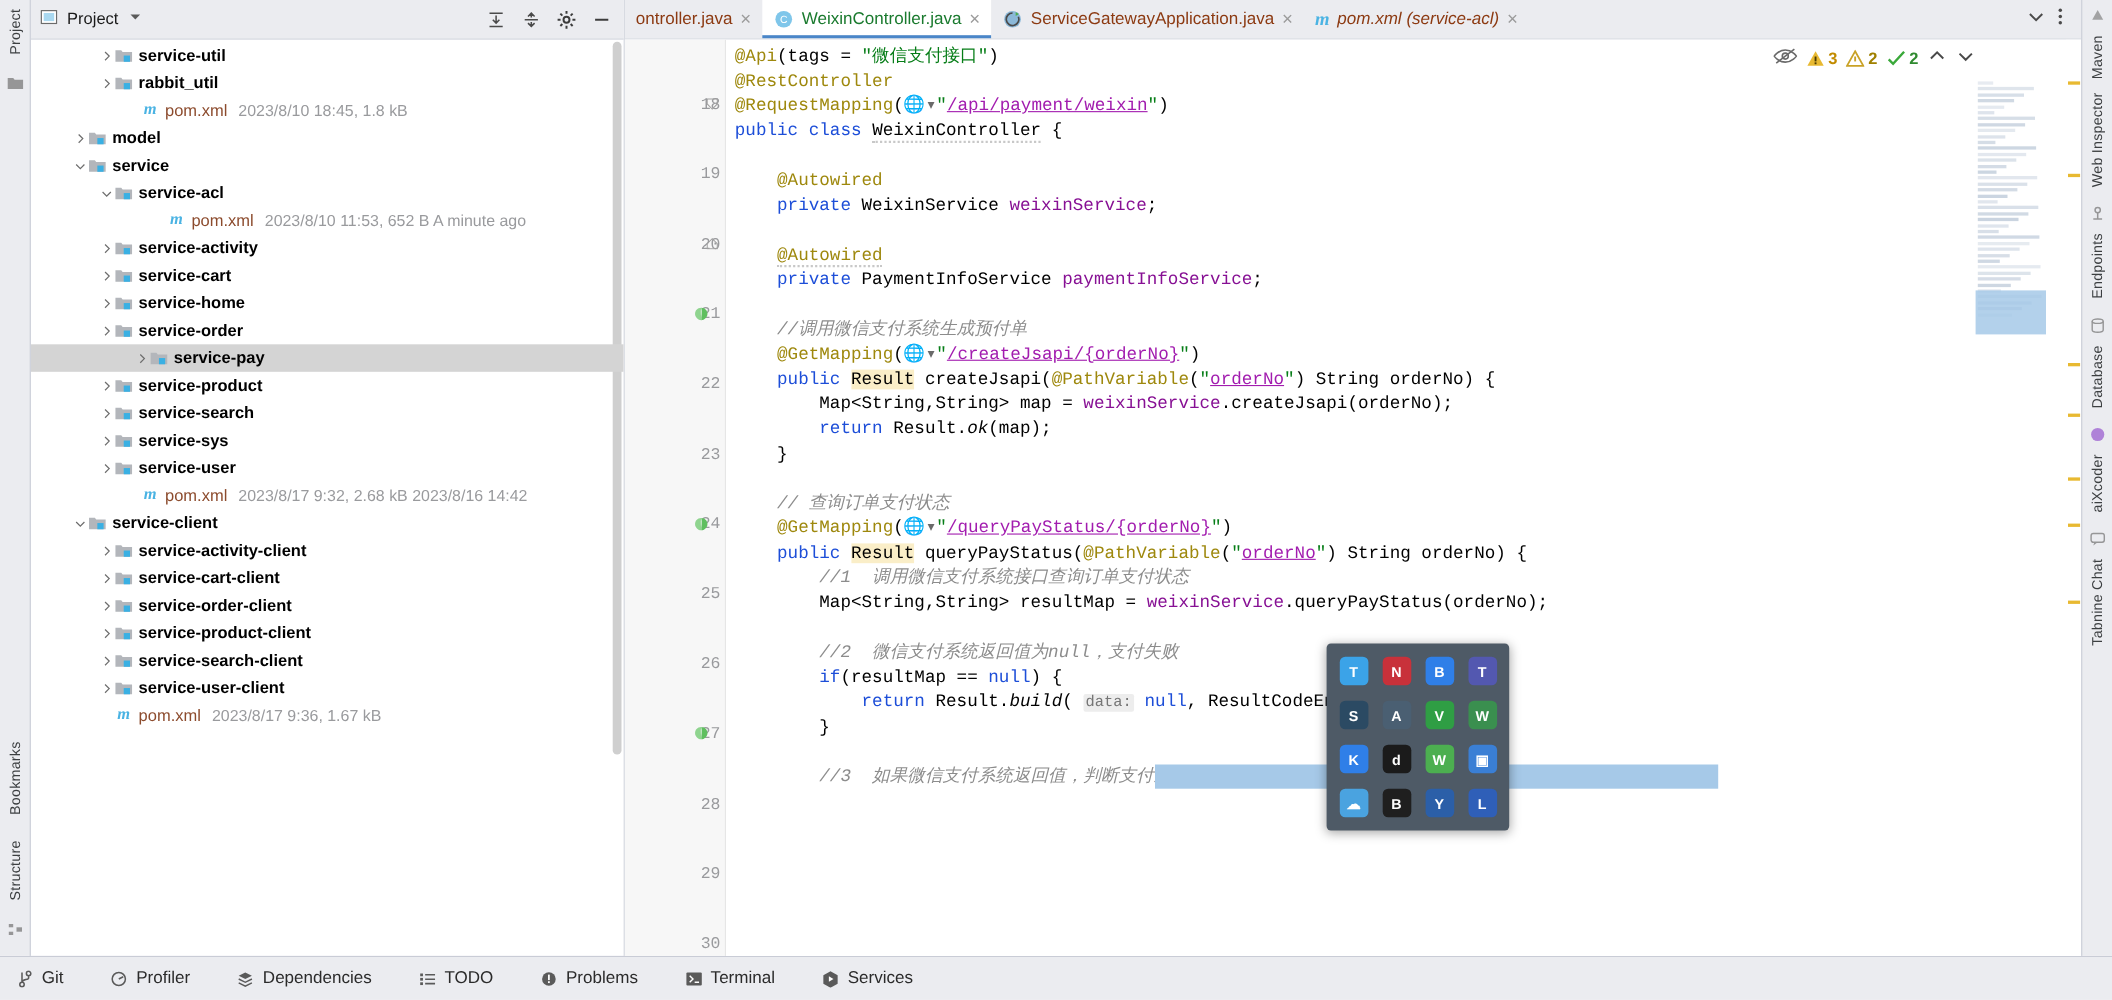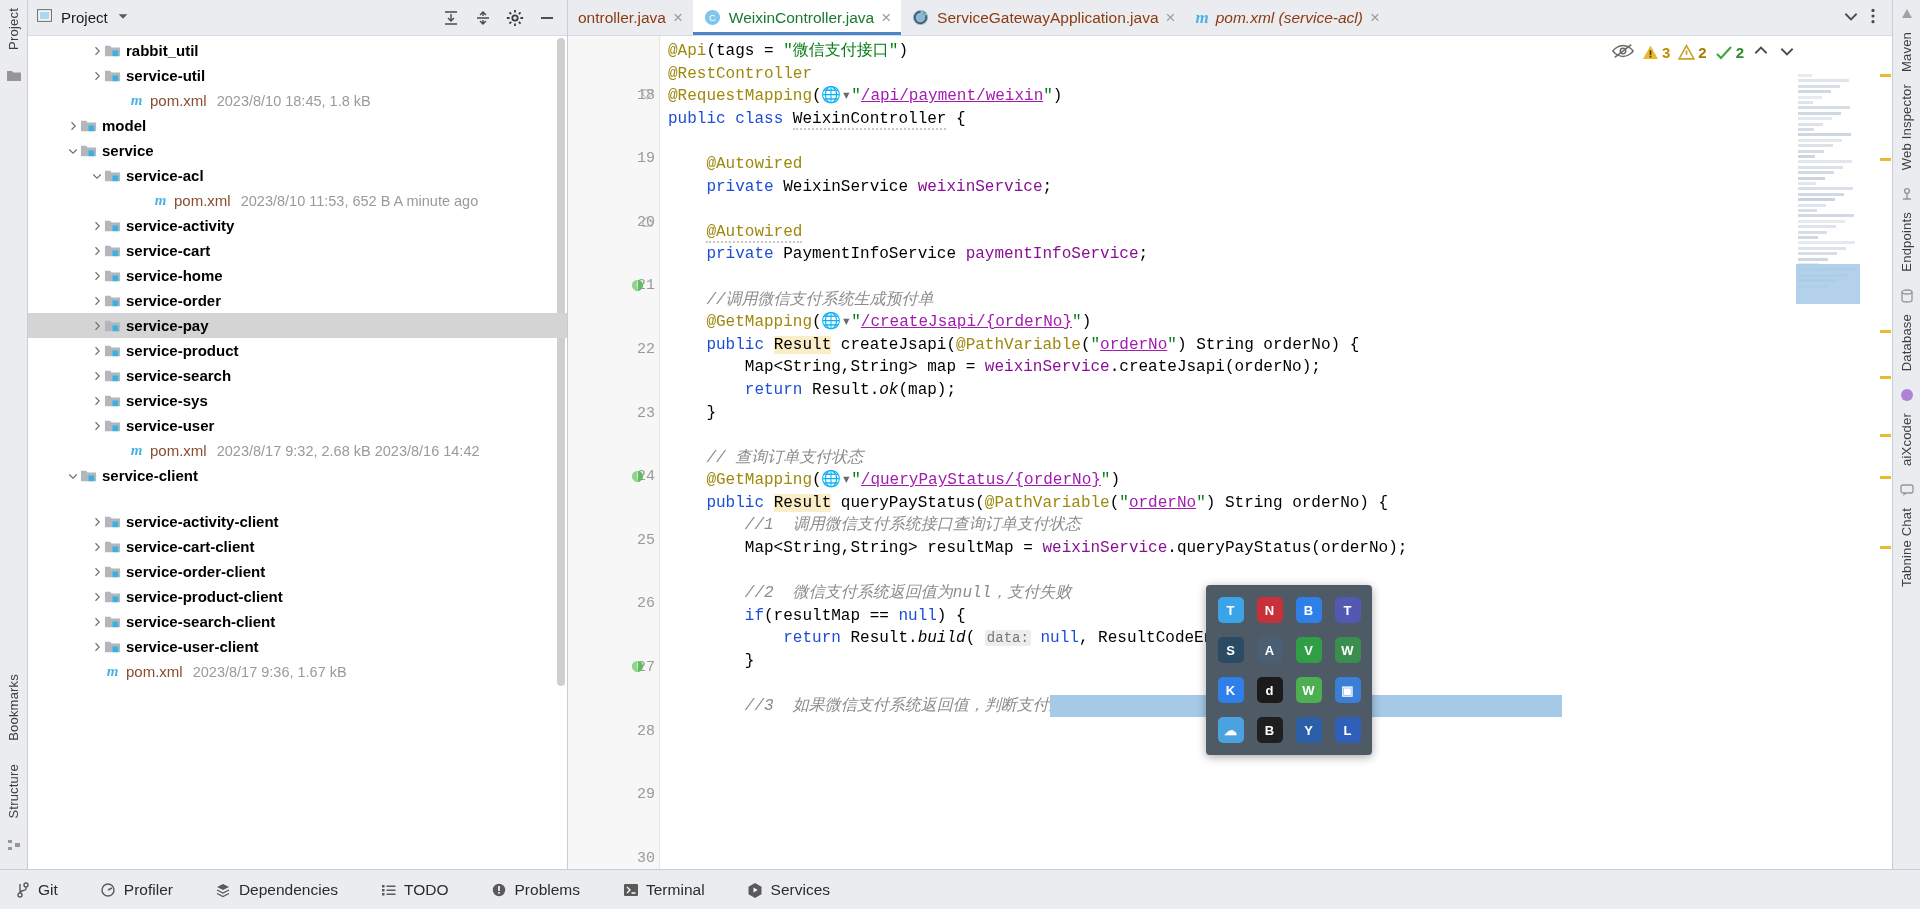--- a/index.html
+++ b/index.html
@@ -235,33 +235,33 @@
       <div class="row" style="padding-left: 62px;">
             <span class="arrow">
               <svg width="12" height="12" viewBox="0 0 16 16">
                 <path d="M6 3l5 5-5 5" stroke="#6e6e6e" stroke-width="1.5" fill="none"></path>
               </svg>
             </span>
             <span class="ficon"><svg width="17" height="17" viewBox="0 0 18 18">
                 <path d="M1 4h5.6l1.3 1.7H17V15H1z" fill="#b3b6bb"></path>
                 <rect x="9" y="9" width="6" height="6" fill="#3ab0e3"></rect>
               </svg></span>
+            <span class="label">service-util</span>
+          </div>
+          <div class="row" style="padding-left: 62px;">
+            <span class="arrow">
+              <svg width="12" height="12" viewBox="0 0 16 16">
+                <path d="M6 3l5 5-5 5" stroke="#6e6e6e" stroke-width="1.5" fill="none"></path>
+              </svg>
+            </span>
+            <span class="ficon"><svg width="17" height="17" viewBox="0 0 18 18">
+                <path d="M1 4h5.6l1.3 1.7H17V15H1z" fill="#b3b6bb"></path>
+                <rect x="9" y="9" width="6" height="6" fill="#3ab0e3"></rect>
+              </svg></span>
             <span class="label">rabbit_util</span>
-          </div>
-          <div class="row" style="padding-left: 62px;">
-            <span class="arrow">
-              <svg width="12" height="12" viewBox="0 0 16 16">
-                <path d="M6 3l5 5-5 5" stroke="#6e6e6e" stroke-width="1.5" fill="none"></path>
-              </svg>
-            </span>
-            <span class="ficon"><svg width="17" height="17" viewBox="0 0 18 18">
-                <path d="M1 4h5.6l1.3 1.7H17V15H1z" fill="#b3b6bb"></path>
-                <rect x="9" y="9" width="6" height="6" fill="#3ab0e3"></rect>
-              </svg></span>
-            <span class="label">service-util</span>
           </div>
           <div class="row" style="padding-left: 86px;">
             <span class="arrow"></span>
             <span class="mico">m</span>
             <span class="label mvn">pom.xml</span>
             <span class="meta">2023/8/10 18:45, 1.8 kB</span>
           </div>
           <div class="row" style="padding-left: 38px;">
             <span class="arrow">
               <svg width="12" height="12" viewBox="0 0 16 16">
@@ -345,21 +345,21 @@
               <svg width="12" height="12" viewBox="0 0 16 16">
                 <path d="M6 3l5 5-5 5" stroke="#6e6e6e" stroke-width="1.5" fill="none"></path>
               </svg>
             </span>
             <span class="ficon"><svg width="17" height="17" viewBox="0 0 18 18">
                 <path d="M1 4h5.6l1.3 1.7H17V15H1z" fill="#b3b6bb"></path>
                 <rect x="9" y="9" width="6" height="6" fill="#3ab0e3"></rect>
               </svg></span>
             <span class="label">service-order</span>
           </div>
-          <div class="row selected" style="padding-left: 62px;">
+          <div class="row selected" style="padding-left: 94px;">
             <span class="arrow">
               <svg width="12" height="12" viewBox="0 0 16 16">
                 <path d="M6 3l5 5-5 5" stroke="#6e6e6e" stroke-width="1.5" fill="none"></path>
               </svg>
             </span>
             <span class="ficon"><svg width="17" height="17" viewBox="0 0 18 18">
                 <path d="M1 4h5.6l1.3 1.7H17V15H1z" fill="#b3b6bb"></path>
                 <rect x="9" y="9" width="6" height="6" fill="#3ab0e3"></rect>
               </svg></span>
             <span class="label">service-pay</span>
@@ -423,21 +423,21 @@
               <svg width="12" height="12" viewBox="0 0 16 16">
                 <path d="M3 6l5 5 5-5" stroke="#6e6e6e" stroke-width="1.5" fill="none"></path>
               </svg>
             </span>
             <span class="ficon"><svg width="17" height="17" viewBox="0 0 18 18">
                 <path d="M1 4h5.6l1.3 1.7H17V15H1z" fill="#b3b6bb"></path>
                 <rect x="9" y="9" width="6" height="6" fill="#3ab0e3"></rect>
               </svg></span>
             <span class="label">service-client</span>
           </div>
-          <div class="row" style="padding-left: 62px; margin-top: 21px;">
+          <div class="row" style="padding-left: 62px;">
             <span class="arrow">
               <svg width="12" height="12" viewBox="0 0 16 16">
                 <path d="M6 3l5 5-5 5" stroke="#6e6e6e" stroke-width="1.5" fill="none"></path>
               </svg>
             </span>
             <span class="ficon"><svg width="17" height="17" viewBox="0 0 18 18">
                 <path d="M1 4h5.6l1.3 1.7H17V15H1z" fill="#b3b6bb"></path>
                 <rect x="9" y="9" width="6" height="6" fill="#3ab0e3"></rect>
               </svg></span>
             <span class="label">service-activity-client</span>

